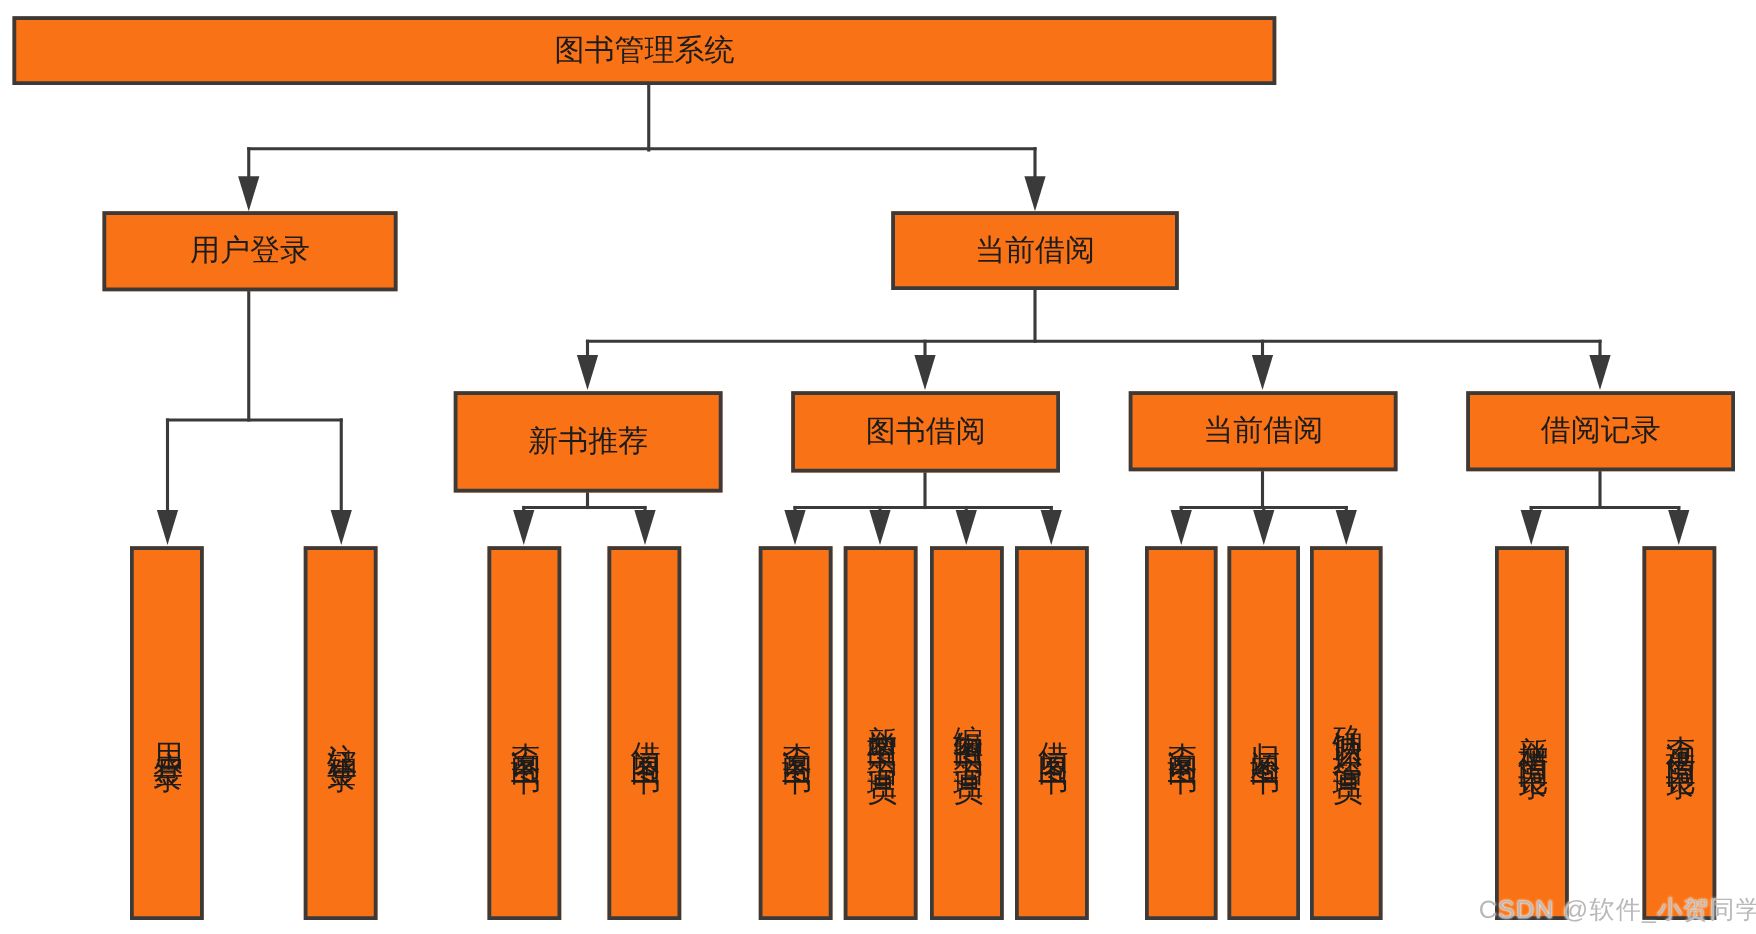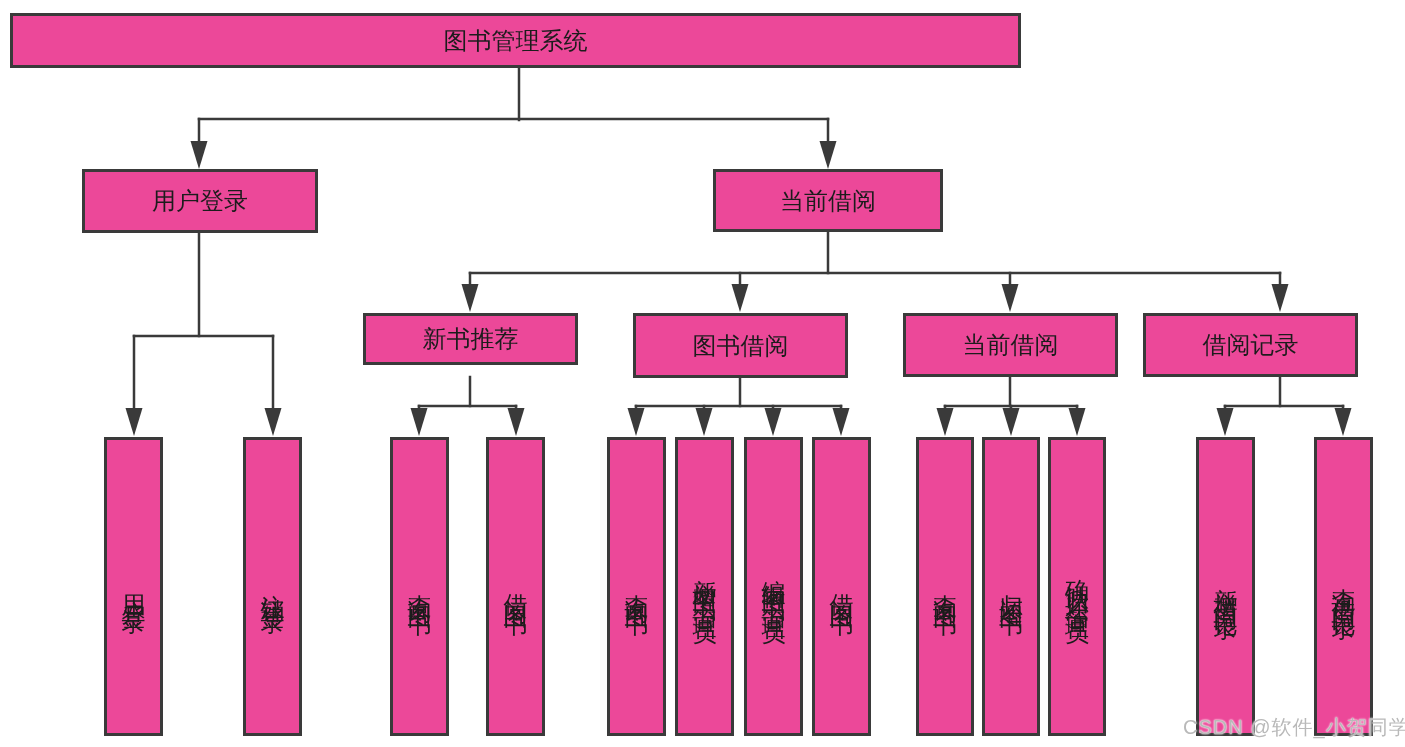--- a/index.html
+++ b/index.html
@@ -14,21 +14,21 @@
   .connectors {
     position: absolute;
     left: 0; top: 0;
     width: 1405px;
     height: 747px;
     z-index: 1;
   }
   .node {
     position: absolute;
     box-sizing: border-box;
-    background: #ec4899;
+    background: #f97316;
     border: 3px solid #3a3a3a;
     display: flex;
     align-items: center;
     justify-content: center;
     color: #1c1c1c;
     font-size: 24px;
     line-height: 1;
     z-index: 2;
     text-align: center;
   }
@@ -126,30 +126,30 @@
     <span>图书管理系统</span>
   </div>
 
   <div class="node" style="left:82px; top:169px; width:236px; height:64px;">
     <span>用户登录</span>
   </div>
   <div class="node" style="left:713px; top:169px; width:230px; height:63px;">
     <span>当前借阅</span>
   </div>
 
-  <div class="node" style="left:363px; top:313px; width:215px; height:52px;">
+  <div class="node" style="left:363px; top:313px; width:215px; height:81px;">
     <span>新书推荐</span>
   </div>
   <div class="node" style="left:633px; top:313px; width:215px; height:65px;">
     <span>图书借阅</span>
   </div>
   <div class="node" style="left:903px; top:313px; width:215px; height:64px;">
     <span>当前借阅</span>
   </div>
-  <div class="node" style="left:1143px; top:313px; width:215px; height:64px;">
+  <div class="node" style="left:1173px; top:313px; width:215px; height:64px;">
     <span>借阅记录</span>
   </div>
 
   <div class="node v" style="left:104px; top:437px; width:59px; height:299px;">
     <span>用户登录</span>
   </div>
   <div class="node v" style="left:243px; top:437px; width:59px; height:299px;">
     <span>注销登录</span>
   </div>
 

